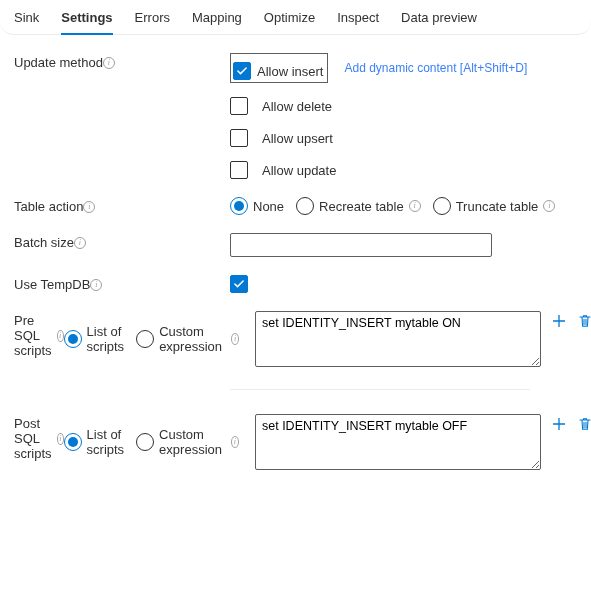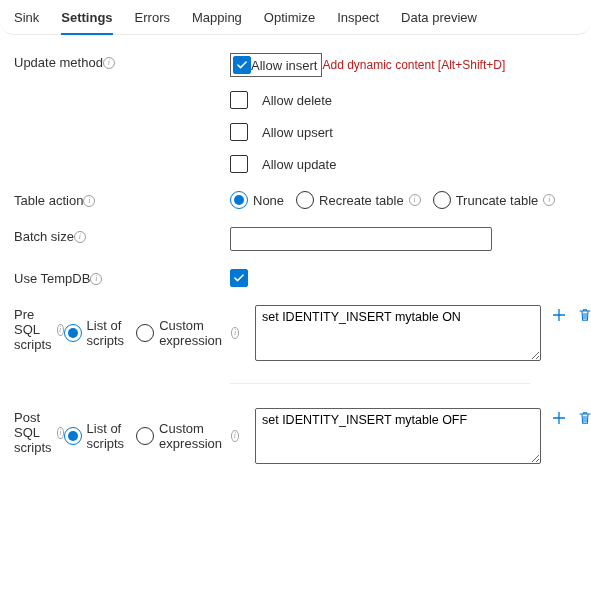--- a/index.html
+++ b/index.html
@@ -90,27 +90,28 @@
   .cb.checked {
     background: #0078d4;
     border-color: #0078d4;
   }
   .cb.checked svg { display: block; }
   .cb svg { display: none; width: 12px; height: 12px; }
   .cb-label { font-size: 13px; }
   .cb-focused {
     display: inline-flex;
     align-items: center;
+    gap: 6px;
     border: 1px solid #605e5c;
-    padding: 2px 4px 2px 2px;
+    padding: 8px 4px 2px 2px;
   }
   .dyn-link {
-    color: #b91c1c;
+    color: #3b82f6;
     font-size: 12px;
-    margin-left: 0;
+    margin-left: 16px;
     cursor: pointer;
   }
   .cb-row1 {
     display: flex;
     align-items: center;
     margin-bottom: 14px;
   }
   
   .radio-row {
     display: flex;

